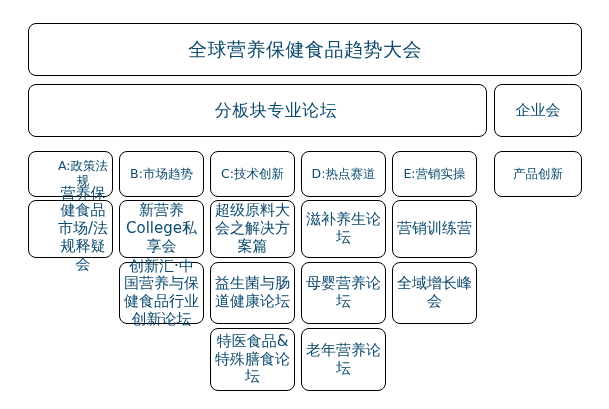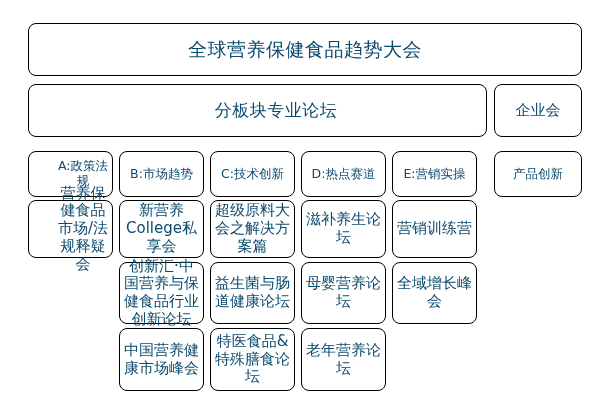--- a/index.html
+++ b/index.html
@@ -141,23 +141,20 @@
   <div class="box cell row2 c2">
     <span class="cell-inner">益生菌与肠道健康论坛</span>
   </div>
   <div class="box cell row2 c3">
     <span class="cell-inner">母婴营养论坛</span>
   </div>
   <div class="box cell row2 c4">
     <span class="cell-inner">全域增长峰会</span>
   </div>
 
-  <div class="box cell row3 c1">
-    <span class="cell-inner">中国营养健康市场峰会</span>
-  </div>
   <div class="box cell row3 c2">
     <span class="cell-inner">特医食品&amp;特殊膳食论坛</span>
   </div>
   <div class="box cell row3 c3">
     <span class="cell-inner">老年营养论坛</span>
   </div>
 
 </div>
 
 </body></html>

